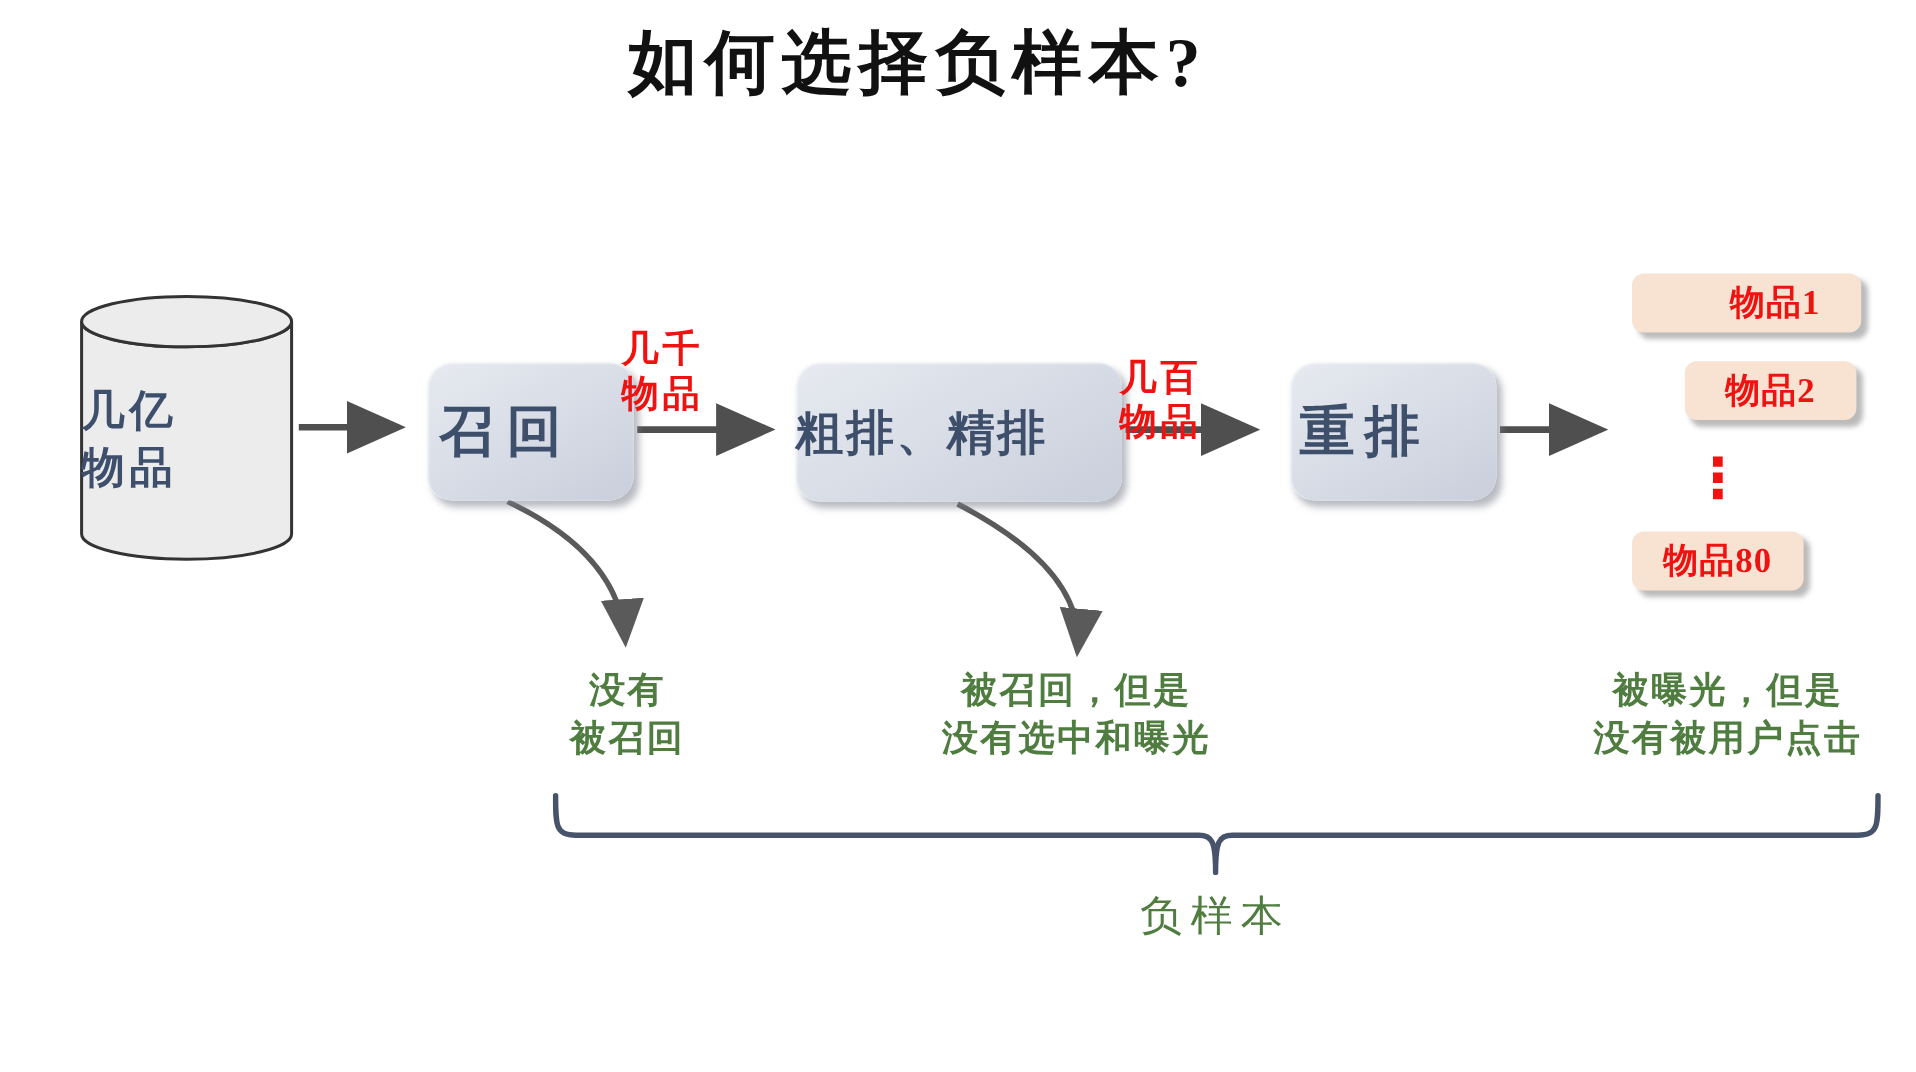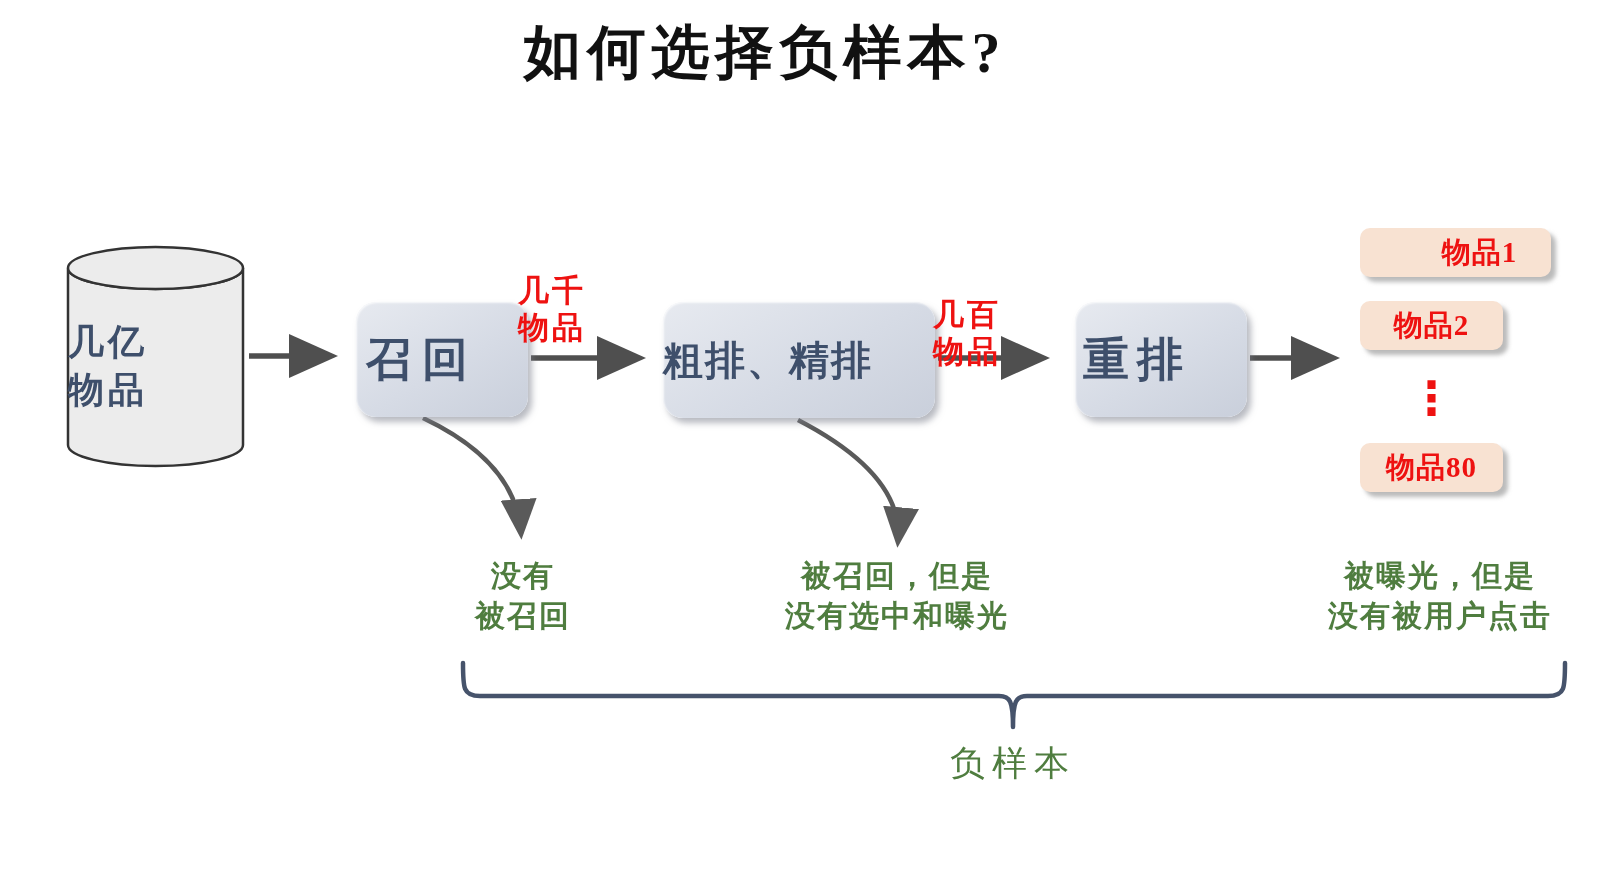--- a/index.html
+++ b/index.html
@@ -40,21 +40,21 @@
   .flow-label-1{left:518px;top:272px;}
   .flow-label-2{left:933px;top:268px;margin-top:28px;}
   .item-card{
     position:absolute;left:1360px;width:143px;height:49px;
     display:flex;align-items:center;justify-content:center;
     border-radius:10px;background:#f8e2d2;
     box-shadow:5px 5px 4px rgba(150,150,150,0.65);
     color:#ee1211;font-weight:bold;font-size:29px;letter-spacing:1px;
   }
   .item-1{top:228px;padding-left:48px;}
-  .item-2{top:301px;}
+  .item-2{top:301px;margin-left:44px;}
   .item-80{top:443px;}
   .items-dots{
     position:absolute;left:1360px;top:363px;width:143px;height:70px;
     display:flex;align-items:center;justify-content:center;
     color:#ee1211;font-size:46px;font-weight:bold;line-height:70px;
     font-family:"DejaVu Sans",sans-serif;
   }
   .annotation{
     position:absolute;text-align:center;
     color:#4f7d3f;font-weight:bold;font-size:30px;line-height:40px;

